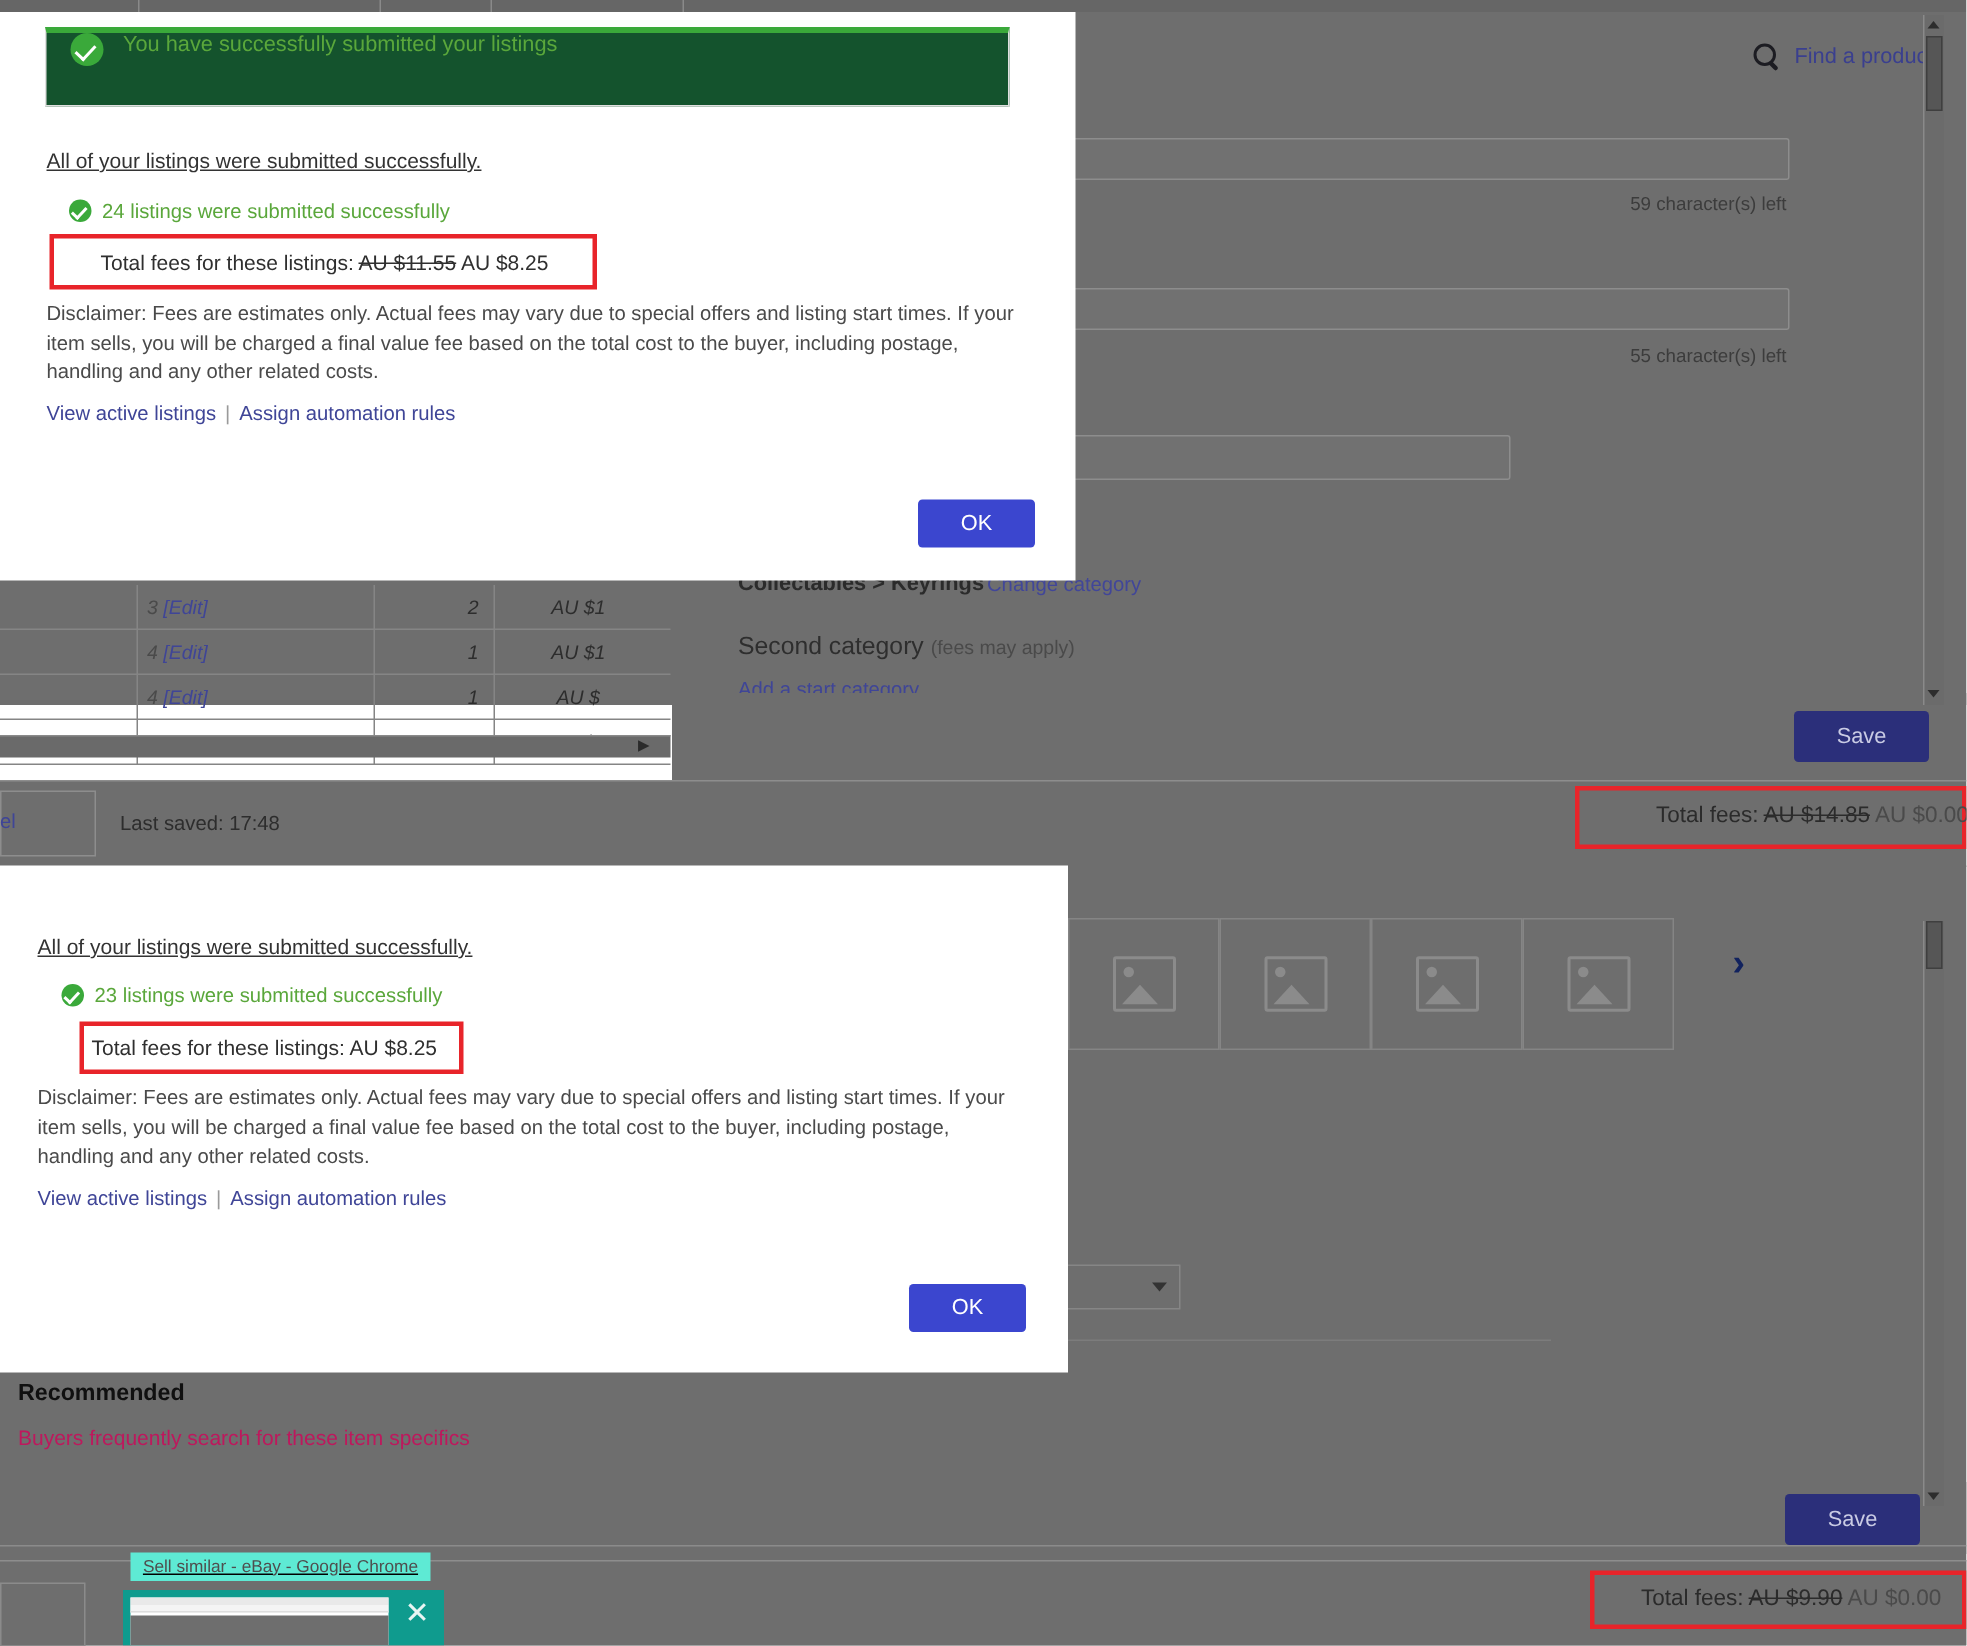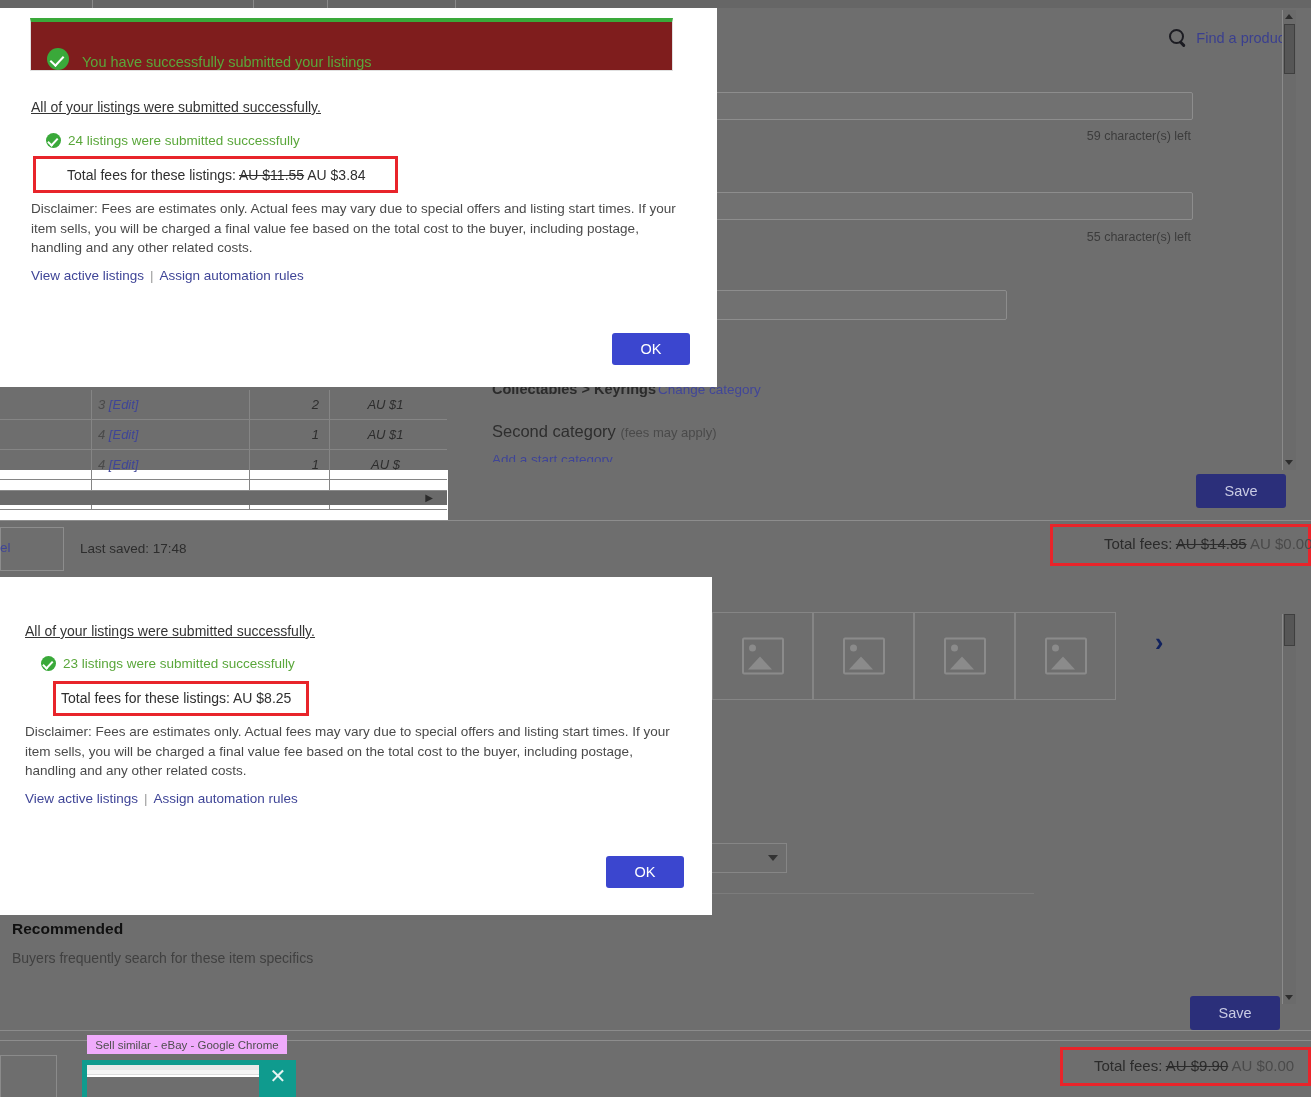--- a/index.html
+++ b/index.html
@@ -76,36 +76,36 @@
   .phicon{position:absolute;left:50%;top:50%;transform:translate(-50%,-50%);width:38px;height:33px;border:2px solid #8b8b8b;border-radius:2px;}
   .phicon::before{content:"";position:absolute;left:5px;top:5px;width:7px;height:7px;border-radius:50%;background:#8b8b8b;}
   .phicon::after{content:"";position:absolute;left:4px;bottom:3px;width:0;height:0;border-left:12px solid transparent;border-right:12px solid transparent;border-bottom:13px solid #8b8b8b;}
   #thumb-next{left:1155px;top:628px;font-size:25px;font-weight:bold;color:#11225e;}
 
   #lower-dropdown{left:705px;top:843px;width:80px;height:28px;border:1px solid #868686;background:#6e6e6e;}
   #lower-dropdown .caret{position:absolute;right:8px;top:11px;width:0;height:0;border-left:5px solid transparent;border-right:5px solid transparent;border-top:6px solid #333;}
   #lower-hr{left:712px;top:893px;width:322px;height:1px;background:#7c7c7c;}
 
   #rec-title{left:12px;top:920px;font-size:15.5px;font-weight:bold;color:#101010;}
-  #rec-sub{left:12px;top:950px;font-size:14px;color:#404040;}
+  #rec-sub{left:12px;top:950px;font-size:14px;color:#be185d;}
 
   #savebar-low{left:0;top:988px;width:1311px;height:48px;background:#6e6e6e;}
   #save-low{left:1190px;top:996px;width:90px;height:34px;}
   #feebar-low{left:0;top:1040px;width:1311px;height:57px;background:#6e6e6e;border-top:1px solid #8d8d8d;}
 
   
   .vscroll{position:absolute;width:13px;background:#6b6b6b;border-left:1px solid #8a8a8a;}
   .vthumb{position:absolute;left:1px;width:11px;background:#565656;border:1px solid #3f3f3f;box-sizing:border-box;}
   .varrow{position:absolute;left:2px;width:0;height:0;border-left:4px solid transparent;border-right:4px solid transparent;}
   .varrow.up{border-bottom:5px solid #2d2d2d;}
   .varrow.dn{border-top:5px solid #2d2d2d;}
 
   
   #dlg1{left:0;top:8px;width:717px;height:379px;background:#ffffff;}
-  #banner1{left:30px;top:18px;width:643px;height:53px;background:#7f1d1d;border:1px solid #e0e0e0;border-top:4px solid #3aa93a;box-sizing:border-box;display:flex;align-items:flex-end;}
+  #banner1{left:30px;top:18px;width:643px;height:53px;background:#14532d;border:1px solid #e0e0e0;border-top:4px solid #3aa93a;box-sizing:border-box;display:flex;align-items:flex-start;}
   .tickcircle{width:22px;height:22px;border-radius:50%;background:#3aa93a;position:relative;flex:0 0 auto;margin-left:16px;}
   .tickcircle::after{content:"";position:absolute;left:6px;top:5px;width:6px;height:11px;border:solid #fff;border-width:0 2.4px 2.4px 0;transform:rotate(43deg);}
   #banner1 .btxt{margin-left:13px;color:#5aa73b;font-size:14.5px;}
   .intro{font-size:14px;color:#333;text-decoration:underline;}
   .succline{display:flex;align-items:center;gap:7px;color:#5aa73b;font-size:13.5px;}
   .tickcircle.sm{width:15px;height:15px;margin-left:0;}
   .tickcircle.sm::after{left:4px;top:3px;width:4px;height:7.5px;border-width:0 2px 2px 0;}
   .feeline{font-size:14px;color:#2f2f2f;}
   .disc{font-size:13.5px;color:#4a4a4a;line-height:1.45;}
   .links{font-size:13.5px;}
@@ -131,21 +131,21 @@
   #d2-links{left:25px;top:791px;}
   #d2-ok{left:606px;top:856px;width:78px;height:32px;}
 
   
   #fb-up-box{left:1050px;top:524px;width:261px;height:42px;}
   #fb-up-txt{left:1104px;top:535px;}
   #fb-low-box{left:1060px;top:1047px;width:251px;height:39px;}
   #fb-low-txt{left:1094px;top:1057px;}
 
   
-  #tb-tip{left:87px;top:1035px;width:200px;height:19px;background:#f0abfc;display:flex;align-items:center;justify-content:center;}
+  #tb-tip{left:87px;top:1035px;width:200px;height:19px;background:#5eead4;display:flex;align-items:center;justify-content:center;text-decoration:underline;}
   #tb-tip span{font-size:11.5px;color:#4e4e4e;}
   #tb-prev{left:82px;top:1060px;width:214px;height:37px;background:#0f9b8e;overflow:hidden;}
   #tb-shot{position:absolute;left:5px;top:5px;width:172px;height:32px;background:#ffffff;}
   #tb-shot .tbbar{position:absolute;left:0;right:0;height:5px;background:#e9e9e9;}
   #tb-shot .tbbar2{position:absolute;left:0;right:0;top:5px;height:4px;background:#f4f4f4;border-bottom:1px solid #ddd;}
   #tb-shot .tbbody{position:absolute;left:0;right:0;top:12px;bottom:0;background:#6e6e6e;}
   #tb-close{position:absolute;right:5px;top:3px;width:26px;height:26px;color:#e8f5f3;font-size:20px;line-height:26px;text-align:center;}
   #tb-sep{left:0;top:1030px;width:1311px;height:1px;background:#8b8b8b;}
   #tb-leftbox{left:0;top:1055px;width:55px;height:42px;border:1px solid #8b8b8b;background:#6e6e6e;}
 </style>
@@ -280,21 +280,21 @@
 </div>
 <div class="abs intro" id="d1-intro">All of your listings were submitted successfully.</div>
 <div class="abs succline" id="d1-succ">
   <span class="tickcircle sm"></span>
   <span>24 listings were submitted successfully</span>
 </div>
 <div class="abs redbox" id="d1-feebox"></div>
 <div class="abs feeline" id="d1-fee">
   <span>Total fees for these listings:</span>
   <span class="strike">AU $11.55</span>
-  <span>AU $3.84</span>
+  <span>AU $8.25</span>
 </div>
 <div class="abs disc" id="d1-disc">Disclaimer: Fees are estimates only. Actual fees may vary due to special offers and listing start times. If your item sells, you will be charged a final value fee based on the total cost to the buyer, including postage, handling and any other related costs.</div>
 <div class="abs links" id="d1-links">
   <a href="#">View active listings</a><span class="sep">|</span><a href="#">Assign automation rules</a>
 </div>
 <div class="abs okbtn" id="d1-ok">OK</div>
 
 <div class="abs" id="dlg2"></div>
 <div class="abs intro" id="d2-intro">All of your listings were submitted successfully.</div>
 <div class="abs succline" id="d2-succ">

